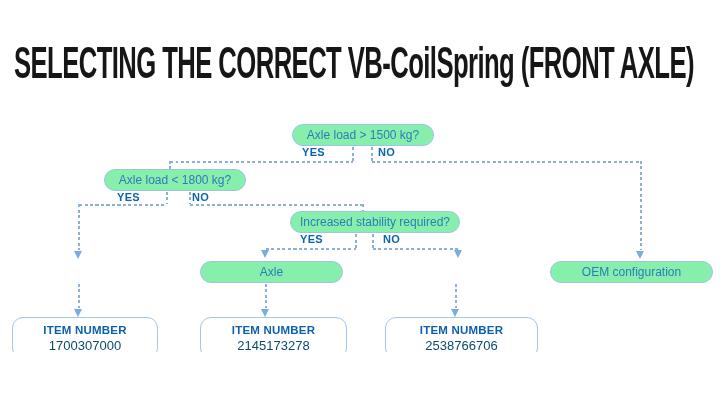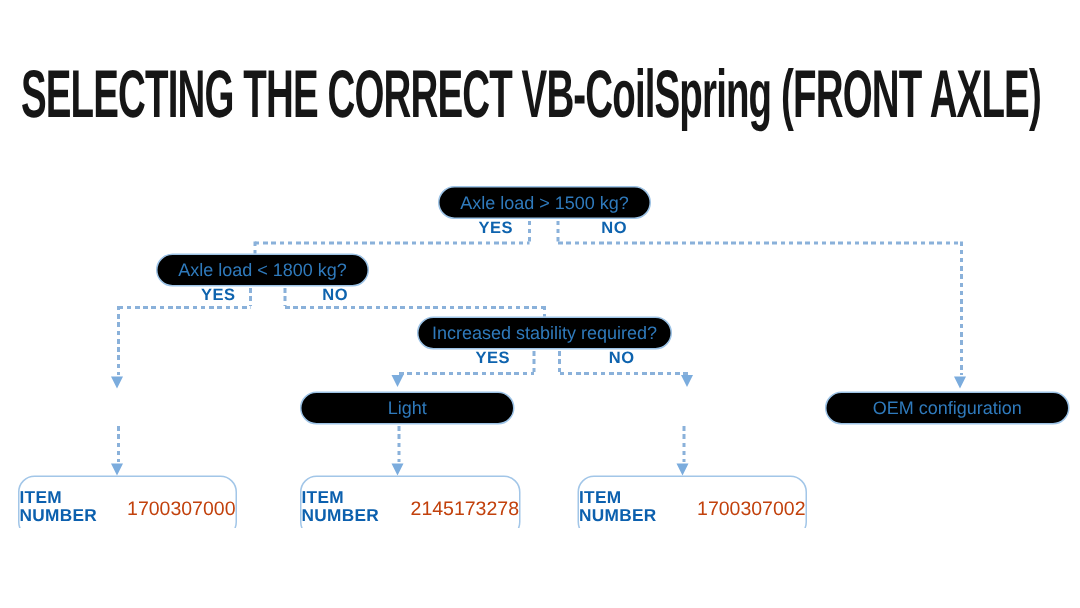--- a/index.html
+++ b/index.html
@@ -8,33 +8,33 @@
     font-family:"Liberation Sans",sans-serif;overflow:hidden;
   }
   .title{
     position:absolute;left:14px;top:42px;
     font-size:45px;font-weight:bold;letter-spacing:-1px;line-height:42px;
     color:#161616;white-space:nowrap;
     transform:scaleX(0.57);transform-origin:0 0;
   }
   .pill{
     position:absolute;height:22px;box-sizing:border-box;
-    border:1.5px solid #9dc3e6;border-radius:12px;background:#000000;
+    border:1.5px solid #9dc3e6;border-radius:12px;background:#86efac;
     color:#2f7abc;font-size:12px;
     display:flex;align-items:center;justify-content:center;white-space:nowrap;
   }
   .result{
     position:absolute;height:42px;box-sizing:border-box;
     border:1.5px solid #a2c6e8;border-radius:11px;background:#ffffff;
-    display:flex;flex-direction:row;align-items:center;justify-content:center;gap:2px;
+    display:flex;flex-direction:column;align-items:center;justify-content:center;gap:2px;
   }
   .result .head{font-weight:bold;color:#0c60ae;font-size:11.5px;letter-spacing:.2px;}
-  .result .num{color:#c2410c;font-size:13px;}
+  .result .num{color:#0c4a6e;font-size:13px;}
   .yn{
-    position:absolute;width:40px;text-align:right;
+    position:absolute;width:40px;text-align:left;
     font-weight:bold;font-size:11px;color:#0e63ae;letter-spacing:.3px;
   }
   .hl{position:absolute;height:1.5px;background:repeating-linear-gradient(90deg,#8ab1da 0 3px,transparent 3px 5.5px);}
   .vl{position:absolute;width:1.5px;background:repeating-linear-gradient(180deg,#8ab1da 0 3px,transparent 3px 5.5px);}
   .ar{position:absolute;width:0;height:0;border-left:4.5px solid transparent;border-right:4.5px solid transparent;border-top:8px solid #7bacdd;}
 </style>
 </head>
 <body>
 
 <div class="canvas">
@@ -46,40 +46,40 @@
   </div>
   <div class="yn" style="left:302px;top:146px;">YES</div>
   <div class="yn" style="left:378px;top:146px;">NO</div>
 
   <div class="pill" style="left:104px;top:169px;width:142px;align-items:center;">
     <span>Axle load &lt; 1800 kg?</span>
   </div>
   <div class="yn" style="left:117px;top:191px;">YES</div>
   <div class="yn" style="left:192px;top:191px;">NO</div>
 
-  <div class="pill" style="left:278px;top:211px;width:170px;align-items:center;">
+  <div class="pill" style="left:290px;top:211px;width:170px;align-items:center;">
     <span>Increased stability required?</span>
   </div>
   <div class="yn" style="left:300px;top:233px;">YES</div>
   <div class="yn" style="left:383px;top:233px;">NO</div>
 
-  <div class="pill" style="left:200px;top:261px;width:143px;">Light</div>
+  <div class="pill" style="left:200px;top:261px;width:143px;">Axle</div>
   <div class="pill" style="left:550px;top:261px;width:163px;text-align:right;">OEM configuration</div>
 
   <div class="result" style="left:12px;top:317px;width:146px;">
     <div class="head">ITEM NUMBER</div>
     <div class="num">1700307000</div>
   </div>
   <div class="result" style="left:200px;top:317px;width:147px;">
     <div class="head">ITEM NUMBER</div>
     <div class="num">2145173278</div>
   </div>
   <div class="result" style="left:385px;top:317px;width:153px;">
     <div class="head">ITEM NUMBER</div>
-    <div class="num">1700307002</div>
+    <div class="num">2538766706</div>
   </div>
 
   <div class="vl" style="left:352px;top:147px;height:14px;"></div>
   <div class="vl" style="left:371px;top:147px;height:14px;"></div>
   <div class="hl" style="left:170px;top:161px;width:183px;"></div>
   <div class="hl" style="left:372px;top:161px;width:269px;"></div>
   <div class="vl" style="left:169px;top:161px;height:8px;"></div>
   <div class="vl" style="left:640px;top:161px;height:89px;"></div>
   <div class="ar" style="left:636px;top:251px;"></div>
 

